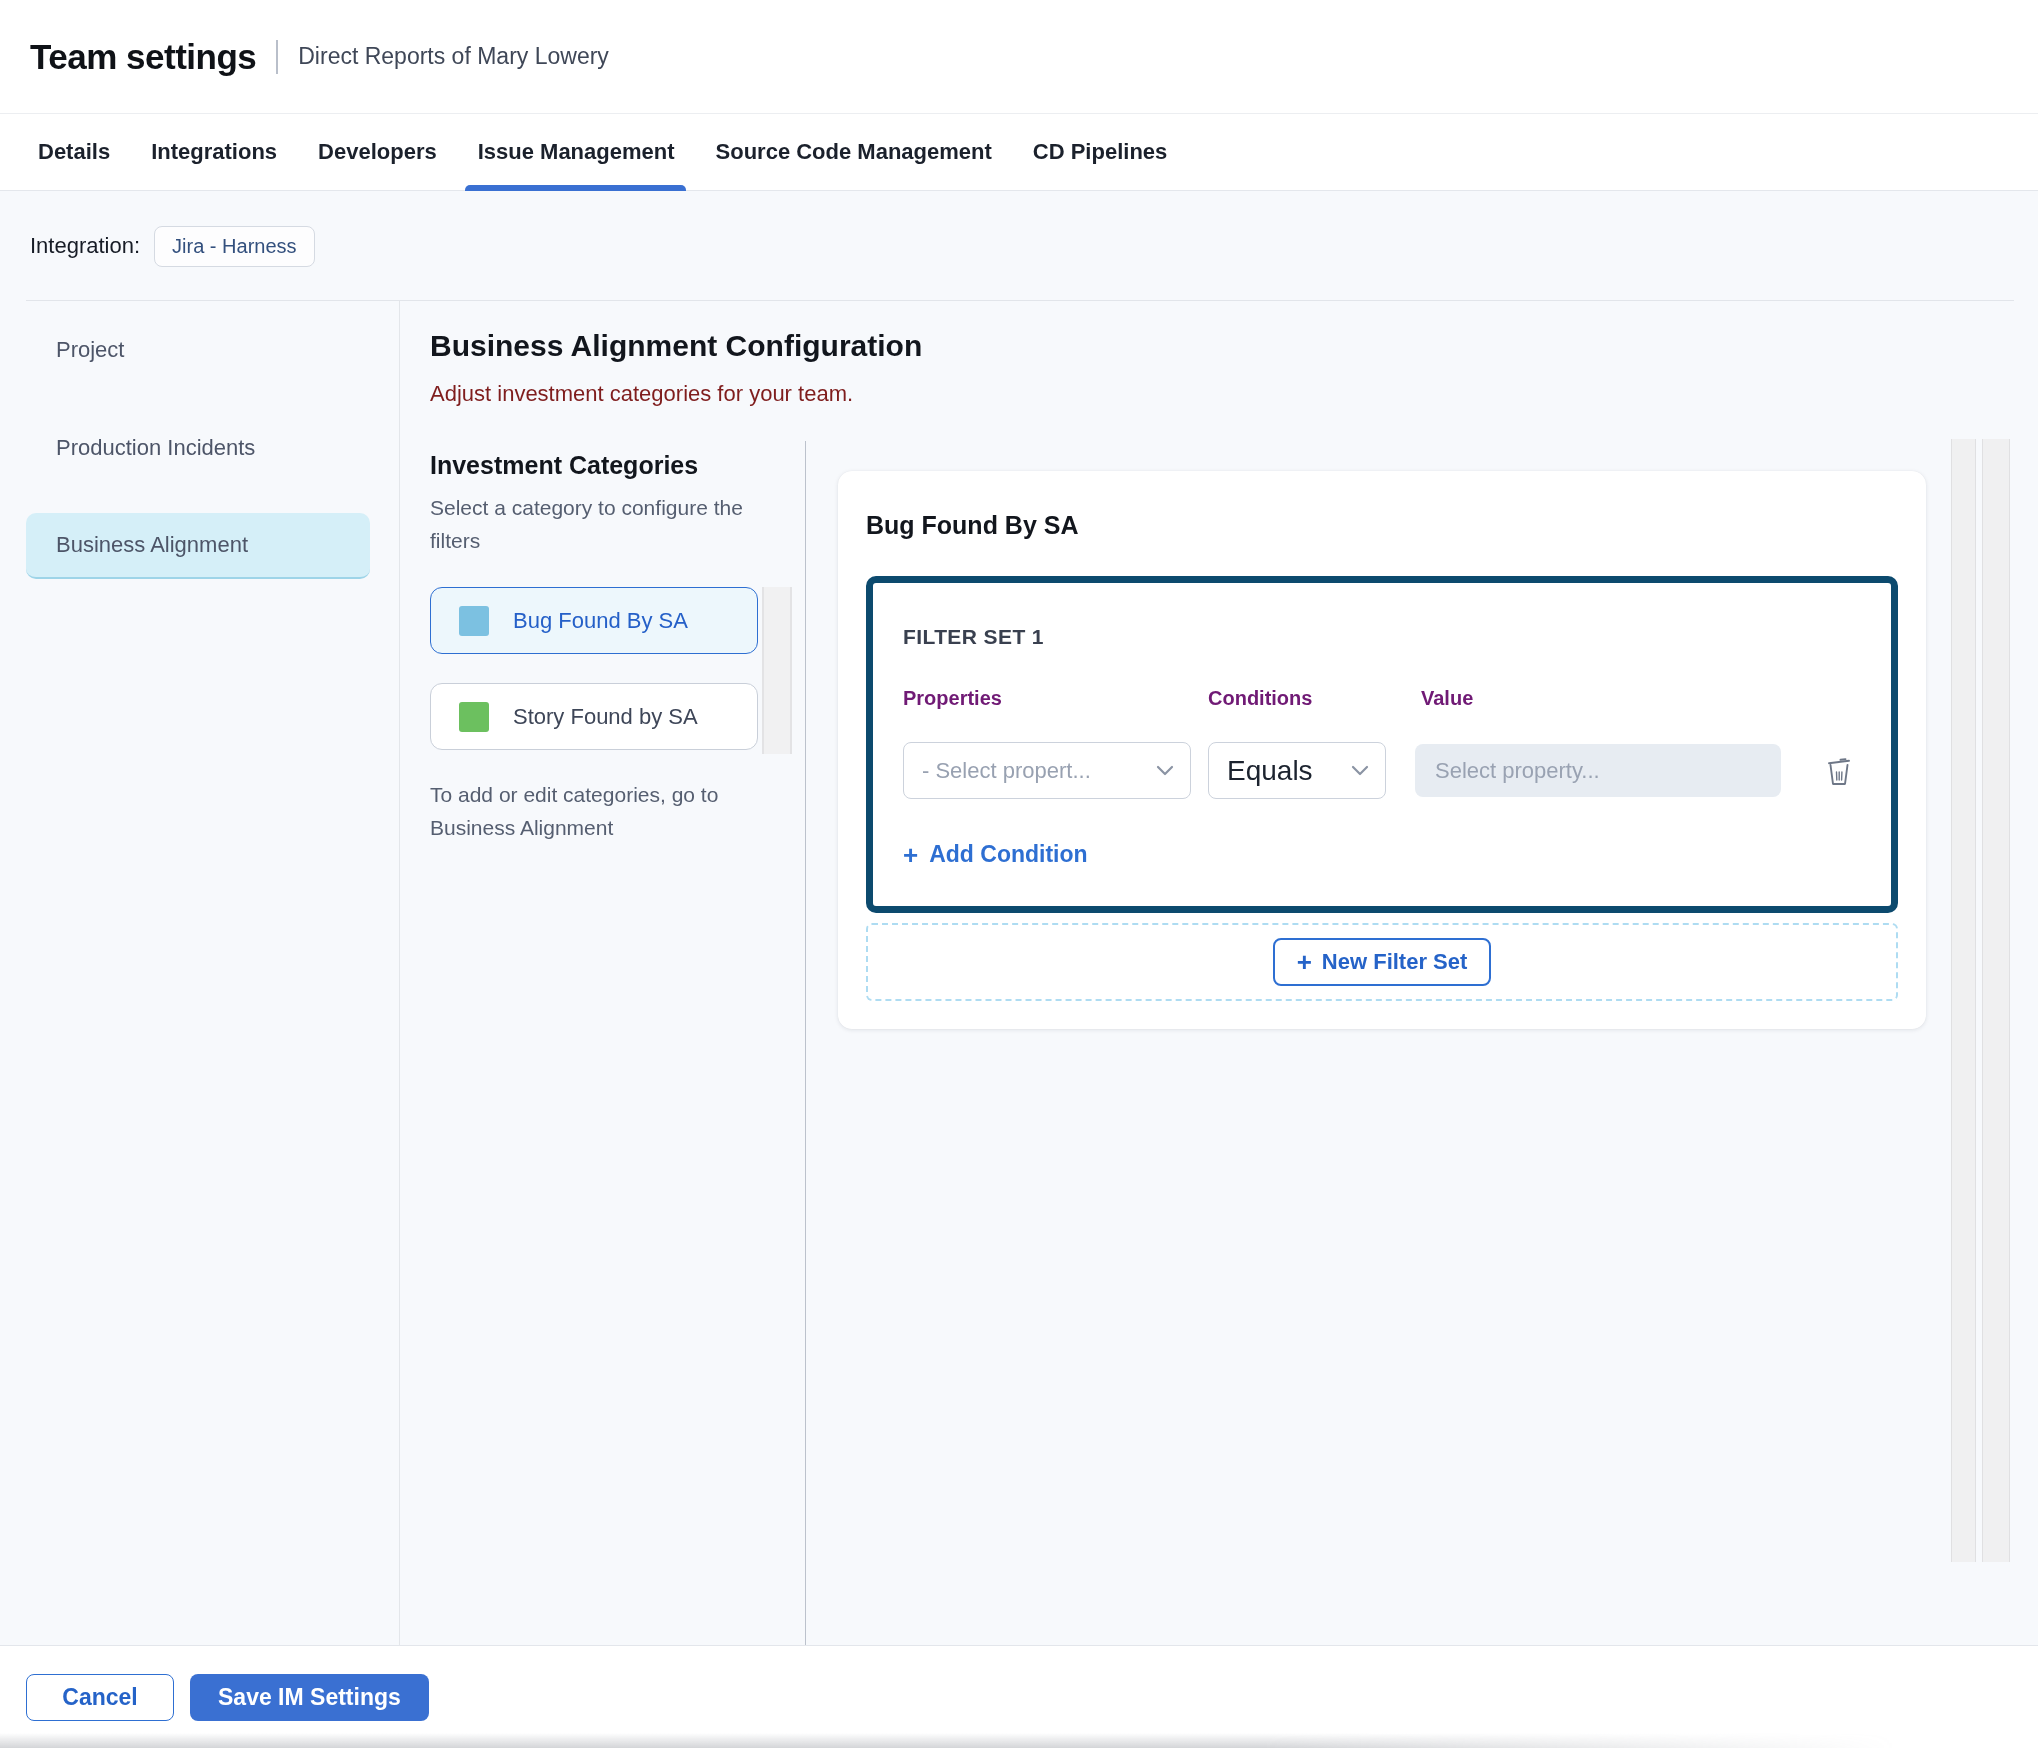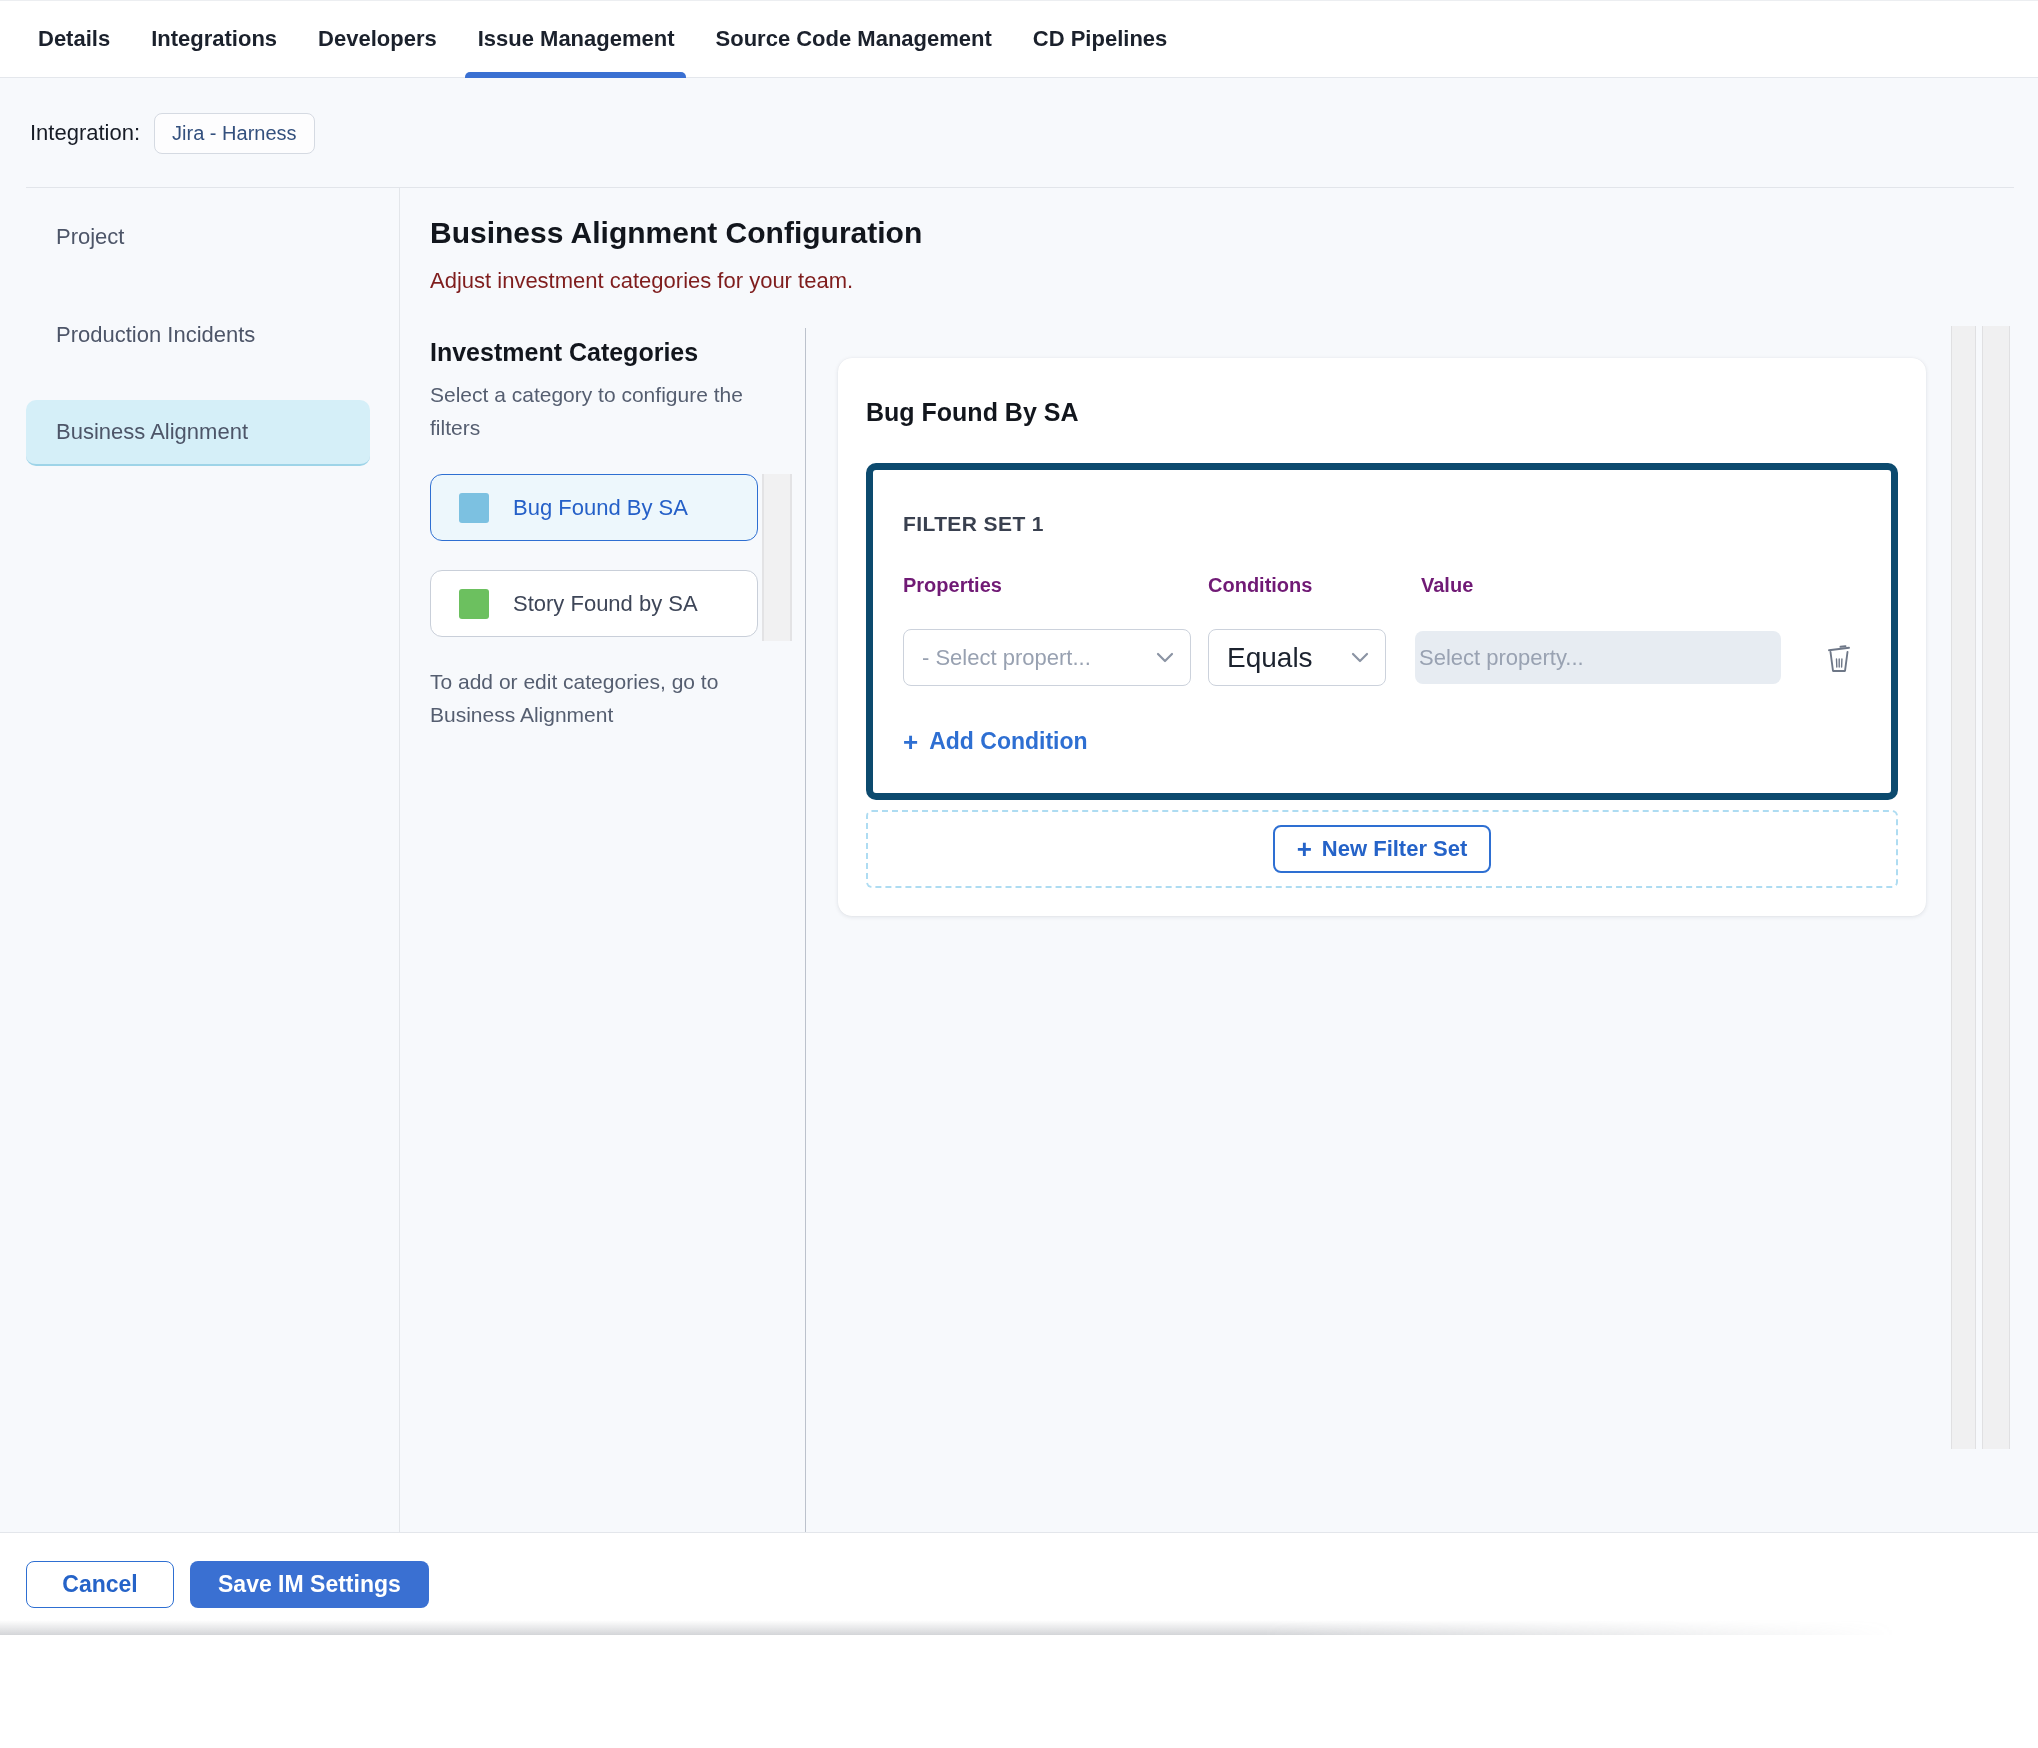--- a/index.html
+++ b/index.html
@@ -61,21 +61,21 @@
   .fs-label { font-size:20px; font-weight:700; color:#701a75; }
   .fs-label.properties { width:305px; }
   .fs-label.conditions { width:207px; }
   .fs-label.value { padding-left:6px; }
   .fs-controls { display:flex; align-items:center; }
   .select { height:57px; border:1px solid #ccd2dc; border-radius:8px; background:#fff; display:flex; align-items:center; justify-content:space-between; padding:0 16px 0 18px; cursor:pointer; }
   .select.properties { width:288px; margin-right:17px; }
   .select.properties .sel-text { color:#98a1b1; font-size:22px; }
   .select.conditions { width:178px; margin-right:29px; }
   .select.conditions .sel-text { color:#1c232f; font-size:28px; }
-  .value-input { width:366px; height:53px; background:#e7ecf2; border:none; border-radius:8px; padding:0 4px; font-size:22px; color:#1c232f; margin-right:44px; font-family:inherit; outline:none; }
+  .value-input { width:366px; height:53px; background:#e7ecf2; border:none; border-radius:8px; padding:0 20px; font-size:22px; color:#1c232f; margin-right:44px; font-family:inherit; outline:none; }
   .value-input::placeholder { color:#99a2b2; }
   .icon-btn { background:none; border:none; cursor:pointer; display:flex; align-items:center; }
   .add-cond { margin-top:42px; color:#2e6fd2; font-size:23px; font-weight:700; display:flex; gap:11px; align-items:center; background:none; border:none; cursor:pointer; font-family:inherit; }
   .plus { font-size:26px; font-weight:700; line-height:1; }
   .new-set-zone { margin-top:10px; border:2px dashed #aedcf2; border-radius:6px; height:78px; display:flex; align-items:center; justify-content:center; }
   .new-set-btn { border:2px solid #2e6fd2; color:#2563c8; border-radius:8px; background:#fff; font-size:22px; font-weight:700; padding:9px 22px; display:flex; gap:10px; align-items:center; cursor:pointer; font-family:inherit; }
 
   .scroll-strip { position:absolute; top:-2px; height:1123px; background:#f0f0f1; border-left:1px solid #e0e0e2; border-right:1px solid #e0e0e2; }
   .scroll-strip.one { right:62px; width:25px; }
   .scroll-strip.two { right:28px; width:28px; }
@@ -84,20 +84,25 @@
   footer { height:103px; border-top:1px solid #e3e6eb; background:#fff; display:flex; align-items:center; padding-left:26px; gap:16px; position:relative; }
   .btn-outline { width:148px; height:47px; border:1.5px solid #2e6fd2; border-radius:8px; color:#2563c8; font-weight:700; font-size:23px; background:#fff; cursor:pointer; font-family:inherit; }
   .btn-solid { height:47px; padding:0 28px; background:#3a70d2; border:none; color:#fff; border-radius:8px; font-weight:700; font-size:23px; cursor:pointer; font-family:inherit; }
   .bottom-shade { position:absolute; bottom:0; left:0; right:0; height:15px; background:linear-gradient(to bottom, rgba(130,135,145,0), rgba(140,144,152,0.38)); -webkit-mask-image:linear-gradient(to right, #000 62%, transparent 93%); mask-image:linear-gradient(to right, #000 62%, transparent 93%); }
 </style>
 </head>
 <body>
 
 <div class="page">
 
+  <header>
+    <div class="page-title">Team settings</div>
+    <div class="title-sep"></div>
+    <div class="page-subtitle">Direct Reports of Mary Lowery</div>
+  </header>
 
   <nav class="tabs">
     <div class="tab">Details</div>
     <div class="tab">Integrations</div>
     <div class="tab">Developers</div>
     <div class="tab active">Issue Management</div>
     <div class="tab">Source Code Management</div>
     <div class="tab">CD Pipelines</div>
   </nav>
 

